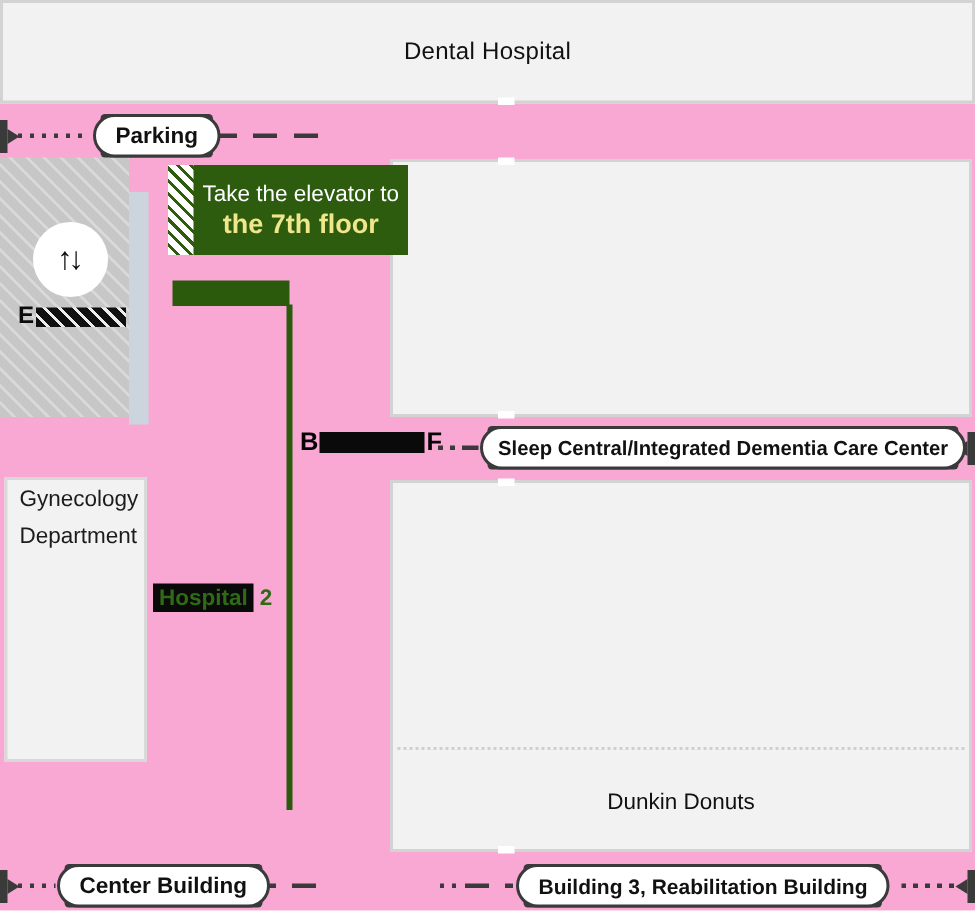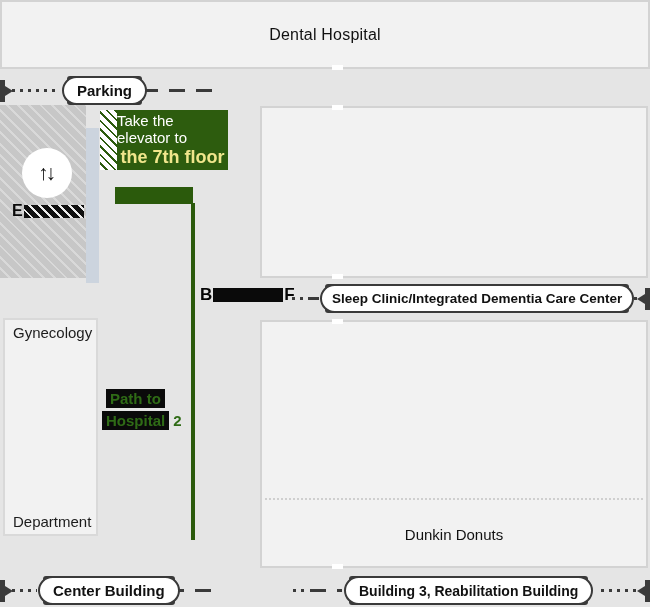--- a/index.html
+++ b/index.html
@@ -1,43 +1,43 @@
 <!DOCTYPE html>
 <html><head>
 <meta charset="utf-8">
 <style>
   * { box-sizing: border-box; margin: 0; padding: 0; }
   html,body { background:#fff; }
   .stage {
     position: relative;
     width: 650px;
     height: 607px;
-    background: #e5e5e5;
+    background: #f9a8d4;
     font-family: "Liberation Sans", sans-serif;
     overflow: hidden;
   }
   
   .building {
     position: absolute;
     background: #f2f2f2;
     border: 2px solid #d3d3d3;
   }
   .header-building {
     left: 0; top: 0; width: 650px; height: 69px;
     display: flex; align-items: center; justify-content: center;
     font-size: 16px; font-weight: 500; color: #111;
     letter-spacing: .2px;
     z-index: 1;
   }
   .upper-building { left: 260px; top: 106px; width: 388px; height: 172px; z-index: 1; }
   .lower-building { left: 260px; top: 320px; width: 388px; height: 248px; z-index: 1; }
   .gyn-building {
-    left: 3px; top: 318px; width: 95px; height: 218px;
+    left: 3px; top: 318px; width: 95px; height: 190px;
     border-color: #d9d9d9;
-    display: flex; flex-direction: column; justify-content: space-between;
+    display: flex; flex-direction: column; justify-content: flex-start;
     padding-left: 8px;
     font-size: 15px; color: #1c1c1c; line-height: 25px;
     z-index: 1;
   }
   .divider-dotted {
     position: absolute; left: 3px; right: 3px; top: 176px;
     border-top: 2px dotted #cfcfcf;
   }
   .tenant-label {
     position: absolute; left: 0; right: 0; top: 204px;
@@ -66,21 +66,21 @@
     display: flex; align-items: center;
     font-size: 16px; font-weight: 700; color: #0b0b0b;
     z-index: 2;
   }
   .redaction-hatch {
     width: 60px; height: 13px; margin-left: 1px;
     background: repeating-linear-gradient(45deg, #101010 0 5px, #ededed 5px 7px);
   }
   
   .banner {
-    position: absolute; left: 100px; top: 110px; width: 128px; height: 60px;
+    position: absolute; left: 112px; top: 110px; width: 160px; height: 60px;
     background: #2d5c0e; display: flex; z-index: 4;
   }
   .banner-hatch {
     width: 17px; height: 100%;
     background: repeating-linear-gradient(45deg, #ffffff 0 4px, #2d5c0e 4px 6px);
   }
   .banner-text {
     flex: 1; display: flex; flex-direction: column;
     align-items: center; justify-content: center; gap: 1px;
   }
@@ -183,35 +183,34 @@
 
   <div class="floor-label">
     <span>B</span>
     <span class="redaction-solid"></span>
     <span>F</span>
   </div>
   <div class="dots" style="left:292px;top:297px;width:15px;"></div>
   <div class="dashes" style="left:308px;top:297px;width:11px;"></div>
   <div class="pill-wrap" style="left:320px;top:284px;">
     <span class="pill-back"></span>
-    <span class="pill small">Sleep Clinic/Integrated Dementia Care Center</span>
+    <span class="pill small">Sleep Central/Integrated Dementia Care Center</span>
   </div>
   <div class="dots" style="left:626px;top:297px;width:11px;"></div>
   <div class="edge-arrow right" style="right:0;top:288px;">
     <span class="bar"></span>
     <span class="tri"></span>
   </div>
 
   <div class="building gyn-building">
     <span>Gynecology</span>
     <span>Department</span>
   </div>
 
   <div class="path-to-label">
-    <div><span class="hl">Path to</span></div>
     <div class="row2"><span class="hl">Hospital</span><span class="suffix2">2</span></div>
   </div>
 
   <div class="building lower-building">
     <span class="divider-dotted"></span>
     <span class="tenant-label">Dunkin Donuts</span>
   </div>
 
   <div class="edge-arrow left" style="left:0;top:580px;">
     <span class="bar"></span>

